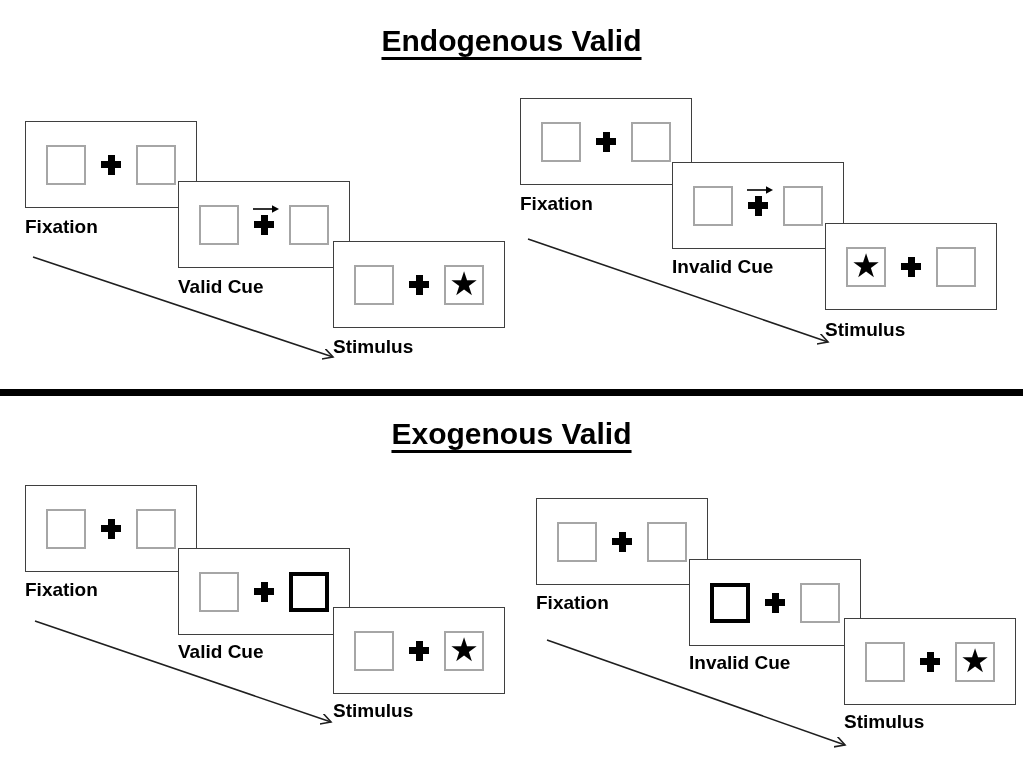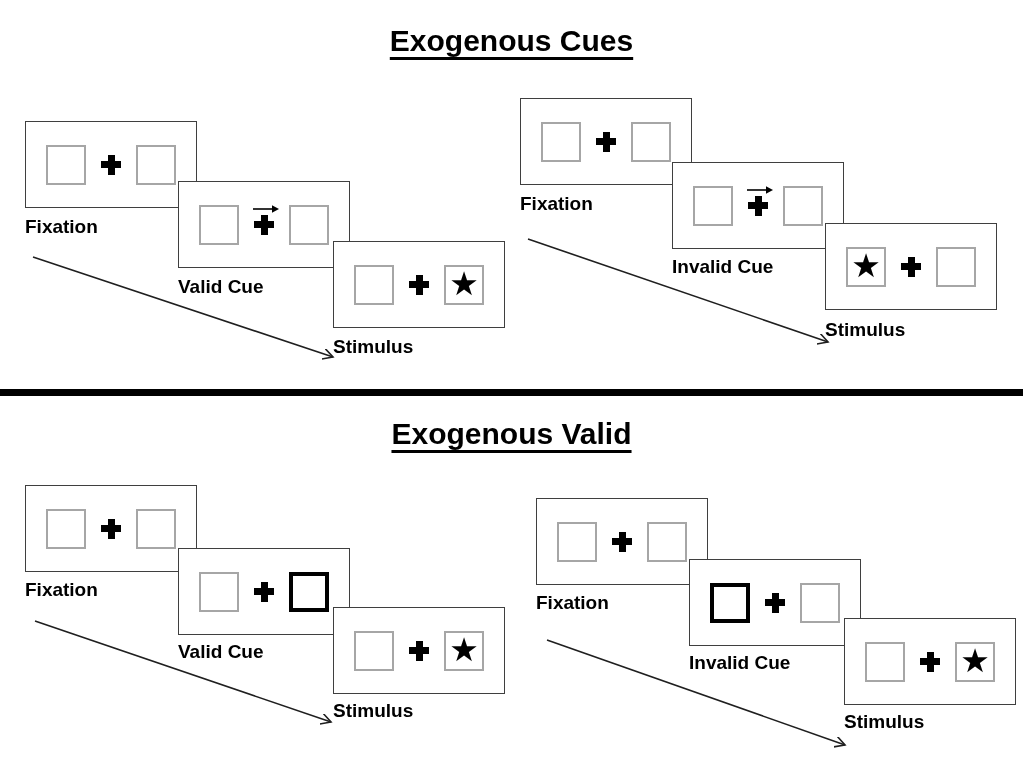--- a/index.html
+++ b/index.html
@@ -36,21 +36,21 @@
         <path d="M0,0 L10,5.5 L0,11" fill="none" stroke="#1f1f1f" stroke-width="1.6"></path>
       </marker>
     </defs>
     <line x1="33" y1="257" x2="333" y2="357" marker-end="url(#ah)"></line>
     <line x1="528" y1="239" x2="828" y2="342" marker-end="url(#ah)"></line>
     <line x1="35" y1="621" x2="331" y2="722" marker-end="url(#ah)"></line>
     <line x1="547" y1="640" x2="845" y2="745" marker-end="url(#ah)"></line>
   </svg>
 
   <div class="title" style="top:24px;">
-    <span>Exogenous Cues</span>
+    <span>Endogenous Valid</span>
   </div>
   <div class="title" style="top:417px;">
     <span>Exogenous Valid</span>
   </div>
 
   <div id="divider"></div>
 
   <div class="panel" style="left:25px;top:121px;">
     <div class="sq"></div>
     <div class="plus">

